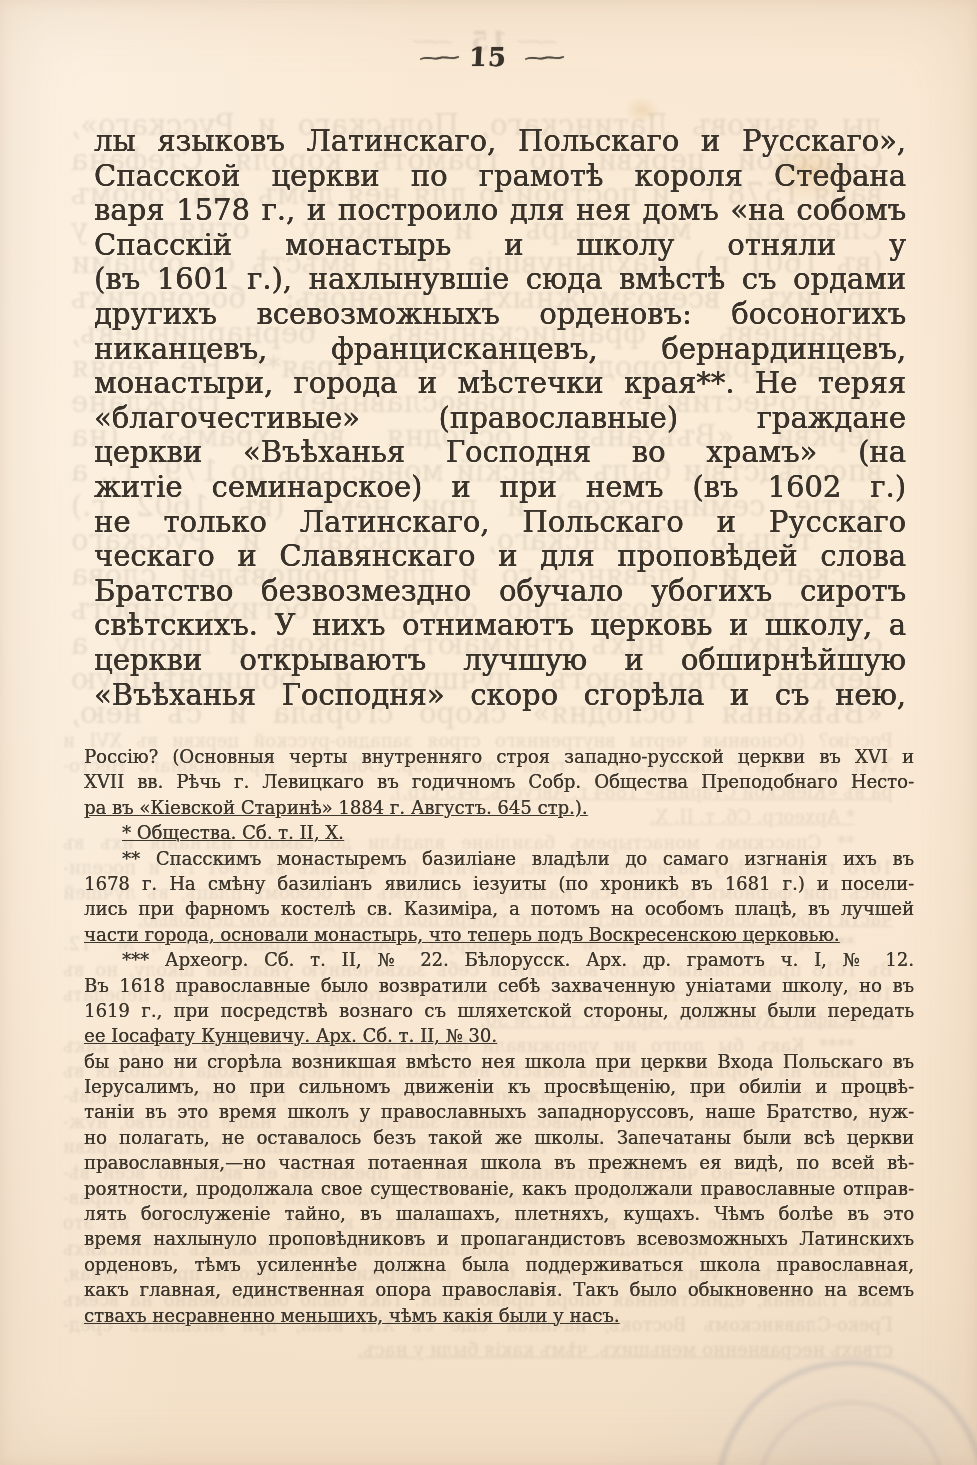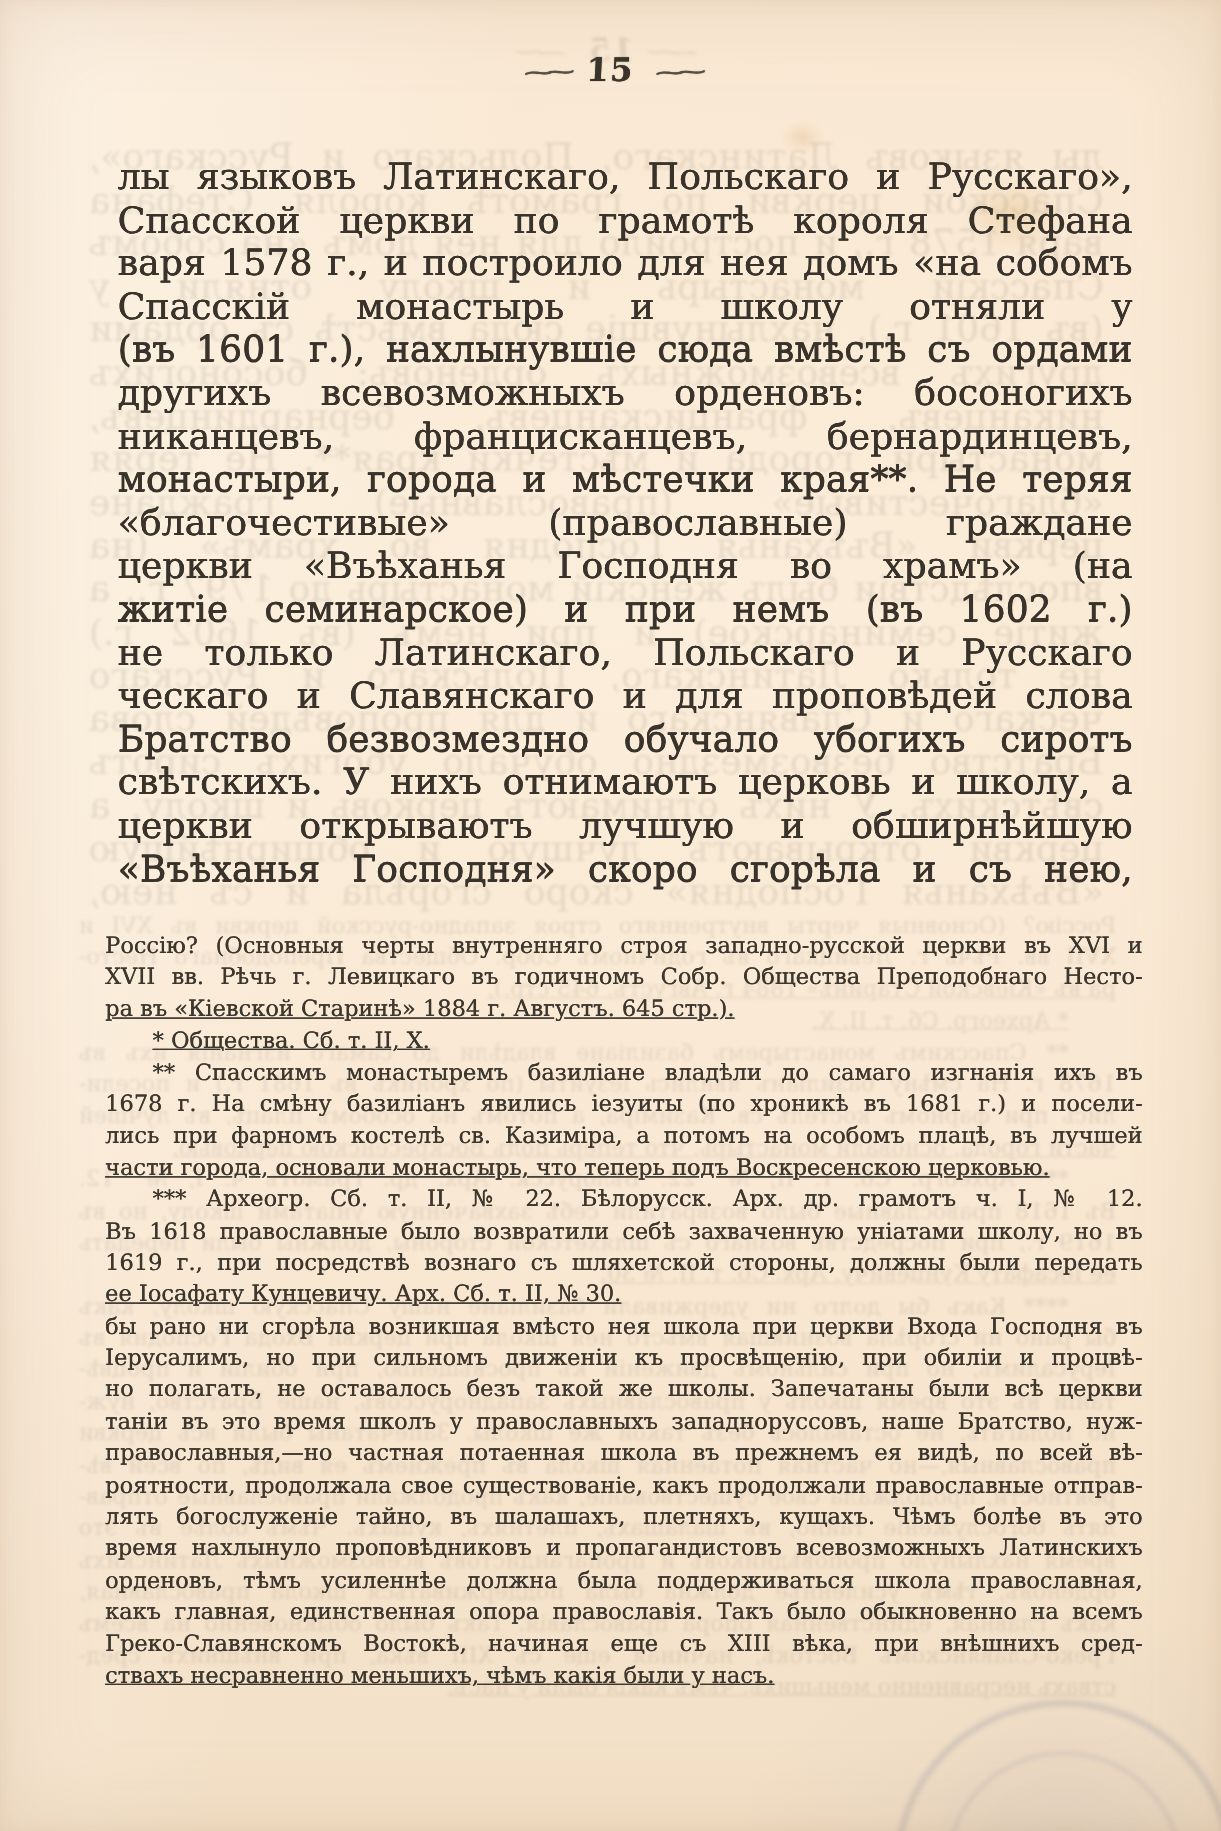--- a/index.html
+++ b/index.html
@@ -173,31 +173,30 @@
           <div class="ln">лись при фарномъ костелѣ св. Казиміра, а потомъ на особомъ плацѣ, въ лучшей</div>
           <div class="ln end">части города, основали монастырь, что теперь подъ Воскресенскою церковью.</div>
         </div>
         <div>
           <div class="ln indent">*** Археогр. Сб. т. II,  № 22.  Бѣлорусск. Арх. др. грамотъ  ч. I,  № 12.</div>
           <div class="ln">Въ 1618 православные было возвратили себѣ захваченную уніатами школу, но въ</div>
           <div class="ln">1619 г., при посредствѣ вознаго съ шляхетской стороны, должны были передать</div>
           <div class="ln end">ее Іосафату Кунцевичу. Арх. Сб. т. II, № 30.</div>
         </div>
         <div>
-          <div class="ln">бы рано ни сгорѣла возникшая вмѣсто нея школа при церкви Входа Господня въ</div>
+          <div class="ln">бы рано ни сгорѣла возникшая вмѣсто нея школа при церкви Входа Польскаго въ</div>
           <div class="ln">Іерусалимъ, но при сильномъ движеніи къ просвѣщенію, при обиліи и процвѣ-</div>
+          <div class="ln">таніи въ это время школъ у православныхъ западноруссовъ, наше Братство, нуж-</div>
           <div class="ln">но полагать, не оставалось безъ такой же школы. Запечатаны были всѣ церкви</div>
-          <div class="ln">таніи въ это время школъ у православныхъ западноруссовъ, наше Братство, нуж-</div>
           <div class="ln">православныя,—но частная потаенная школа въ прежнемъ ея видѣ, по всей вѣ-</div>
           <div class="ln">роятности, продолжала свое существованіе, какъ продолжали православные отправ-</div>
           <div class="ln">лять богослуженіе тайно, въ шалашахъ, плетняхъ, кущахъ.  Чѣмъ болѣе въ это</div>
           <div class="ln">время нахлынуло проповѣдниковъ и пропагандистовъ всевозможныхъ Латинскихъ</div>
           <div class="ln">орденовъ, тѣмъ усиленнѣе должна была поддерживаться школа православная,</div>
           <div class="ln">какъ главная, единственная опора православія. Такъ было обыкновенно на всемъ</div>
-          <div class="ln">Греко-Славянскомъ Востокѣ, начиная еще съ XIII вѣка, при внѣшнихъ сред-</div>
           <div class="ln end">ствахъ несравненно меньшихъ, чѣмъ какія были у насъ.</div>
         </div>
       </div>
   </div>
 
   <div class="stamp"></div>
   <div class="vignette"></div>
 </div>
 
 </body></html>

